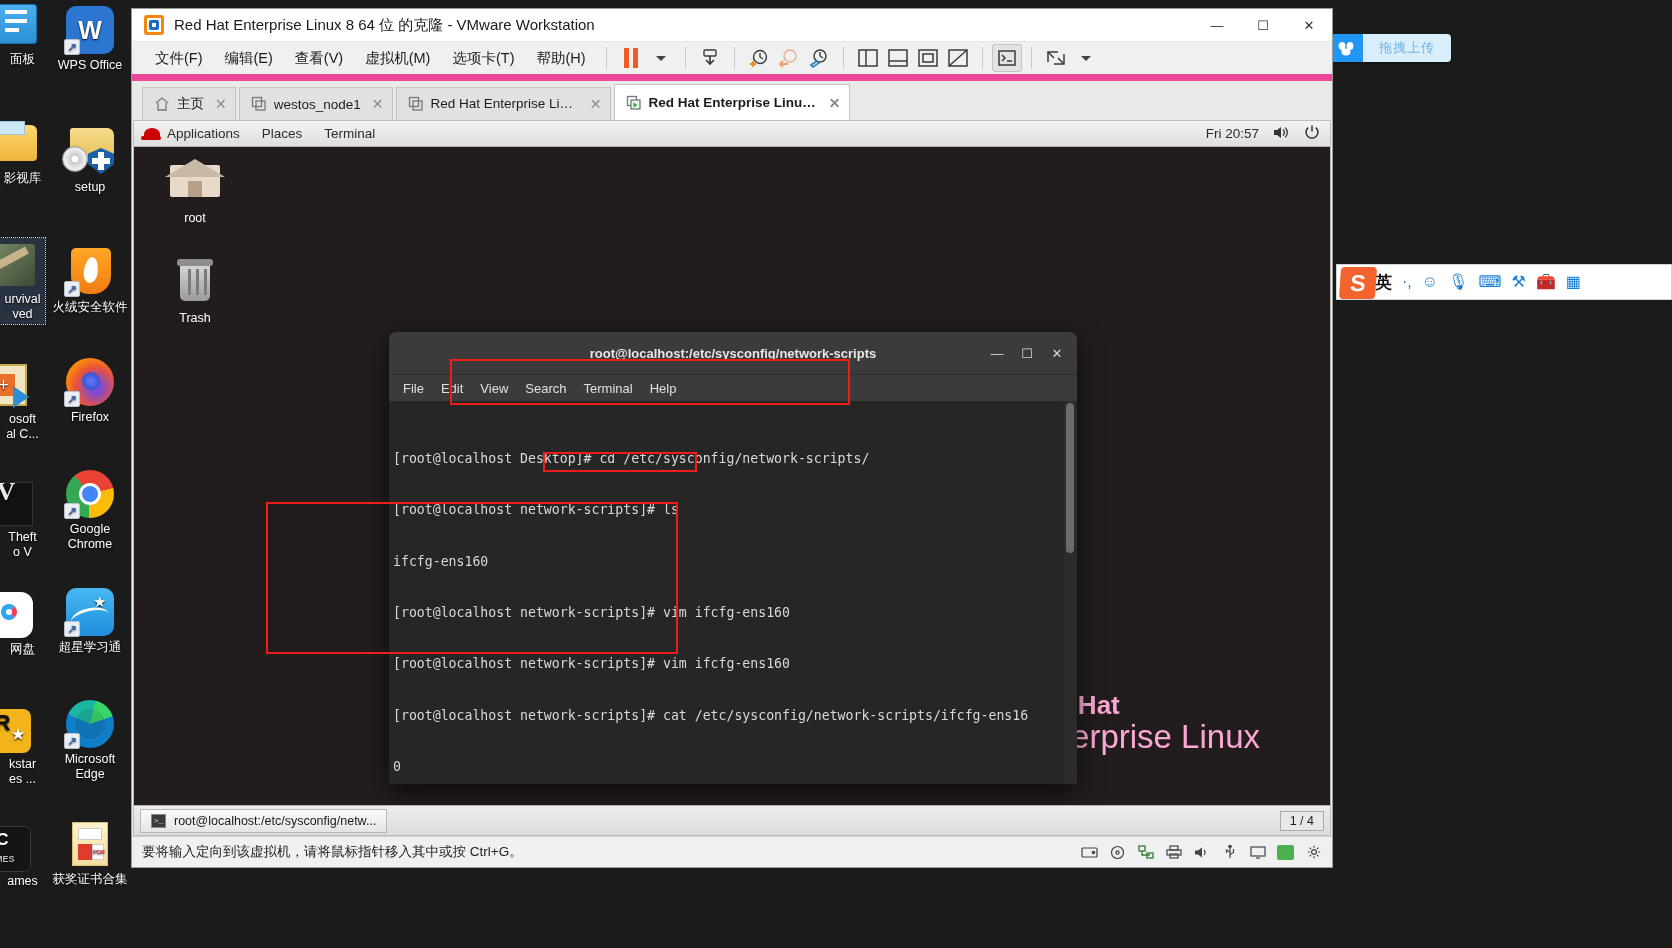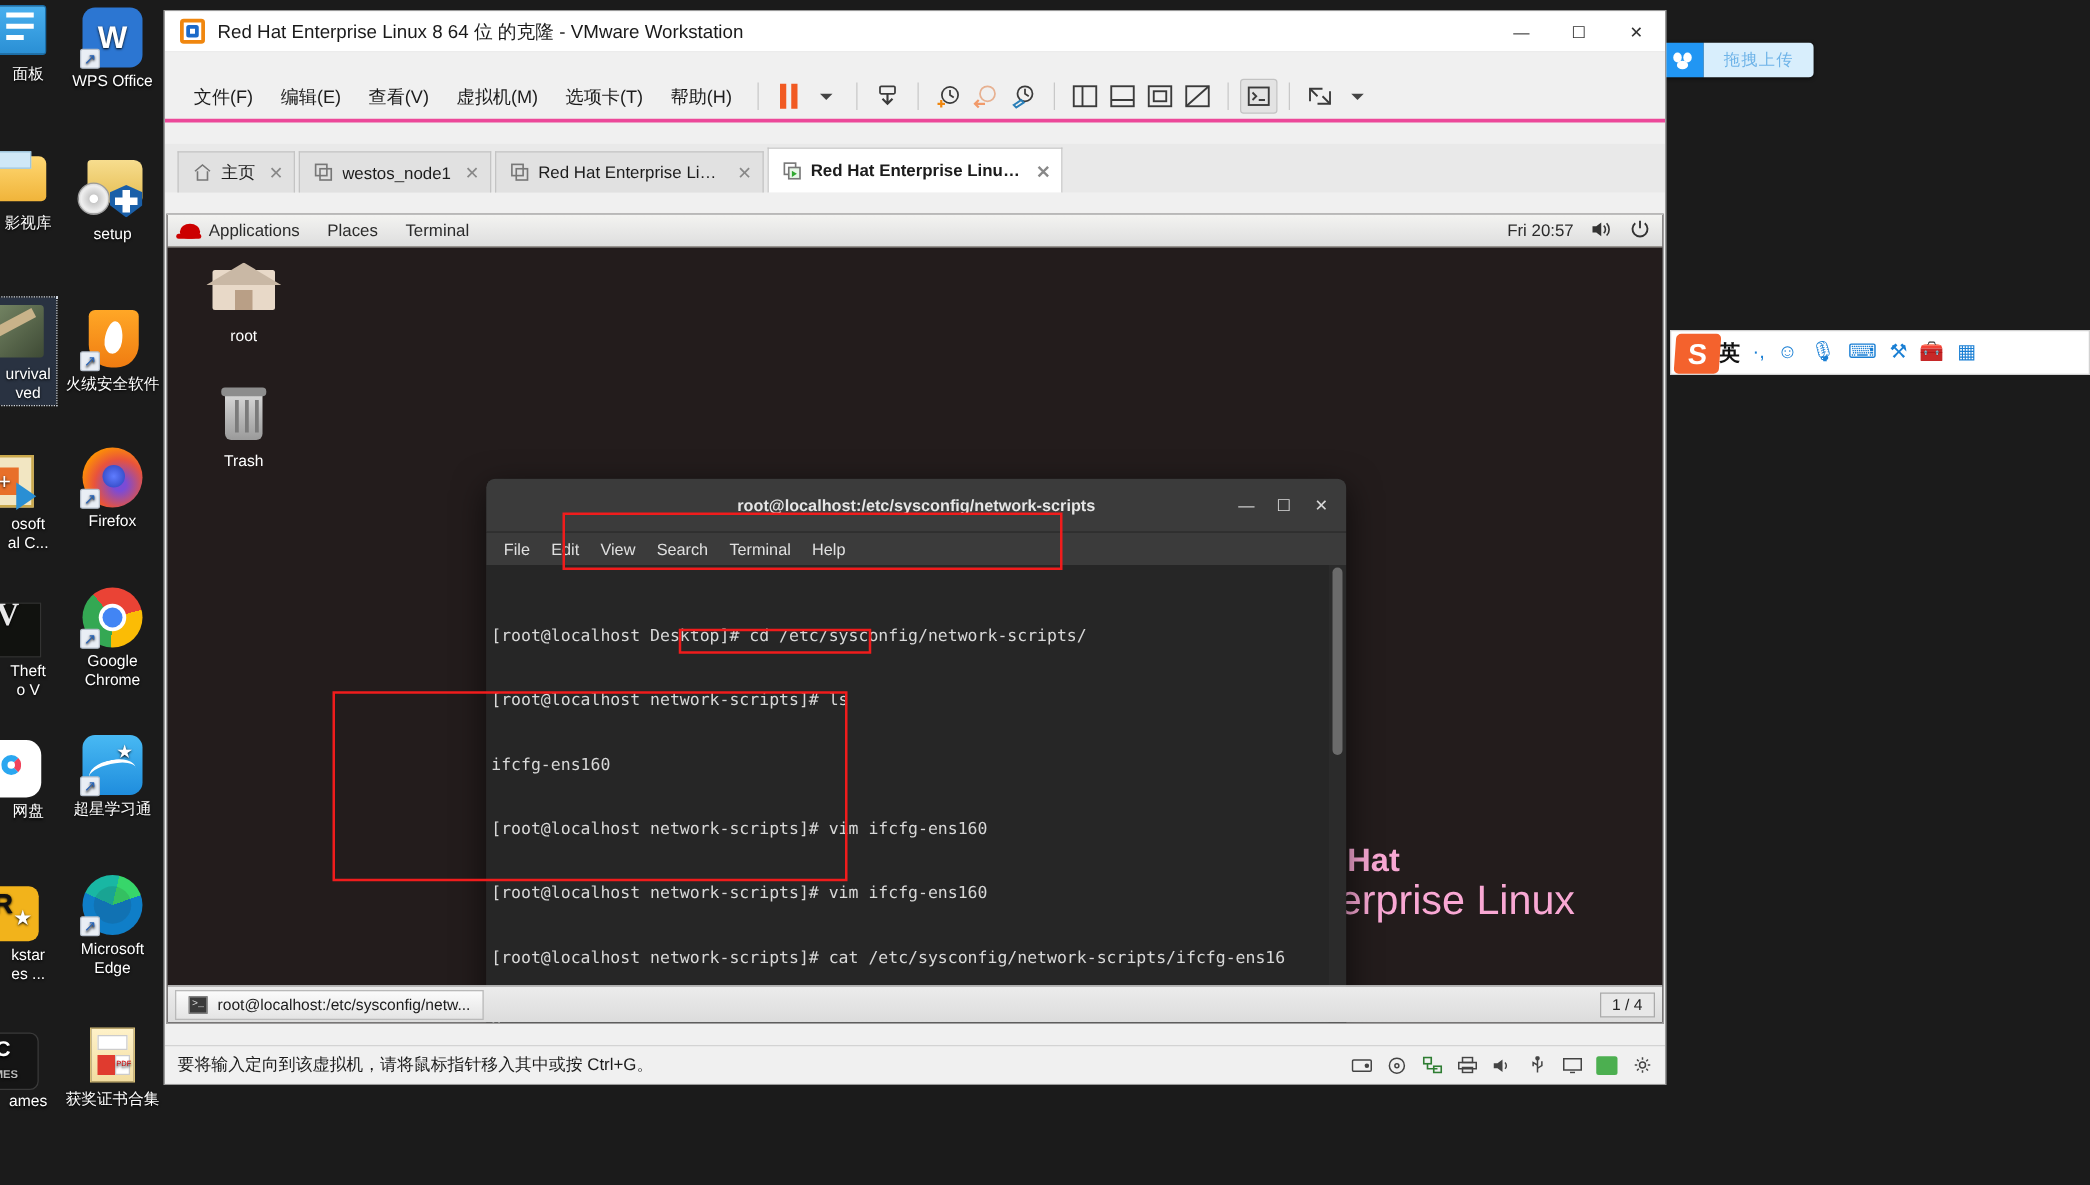--- a/index.html
+++ b/index.html
@@ -63,39 +63,39 @@
     display:flex;align-items:center;justify-content:center;
     transform:skewX(-4deg);
   }
   #ime-bar .imi { color:#1a7fd4; font-size:16px; line-height:1; }
   #ime-bar .imi.txt { font-size:17px; color:#111; font-weight:bold;}
 
   
   #vmware{
     position:absolute; left:131px; top:8px; width:1202px; height:860px;
     background:#f0f0f0; border:1px solid #9a9a9a;
-    display:flex; flex-direction:column;gap:17px;
+    display:flex; flex-direction:column;
   }
   
   #vm-title{
     height:33px; background:#fff; display:flex; align-items:center;
     border-bottom:1px solid #e6e6e6; flex:none;
   }
   #vm-title .vm-logo{ width:20px;height:20px;margin:0 10px 0 12px; position:relative;}
   #vm-title .t-text{ font-size:15px; color:#1a1a1a; }
   #vm-title .wbtns{ margin-left:auto; display:flex; height:33px; }
   #vm-title .wbtn{
     width:46px; height:33px; display:flex; align-items:center; justify-content:center;
     font-size:13px; color:#333;
   }
 
   
   #vm-menu{
     height:39px; background:#f0f0f0; display:flex; align-items:center;
-    padding-left:12px; gap:0; flex:none; border-bottom:3px solid #ec4899;
+    padding-left:12px; gap:0; flex:none; border-bottom:7px solid #ec4899;
   }
   #vm-menu .mi{ font-size:14.5px; color:#1c1c1c; padding:4px 11px; }
   #vm-menu .sep{ width:1px; height:22px; background:#c8c8c8; margin:0 9px; }
   #vm-menu .tb{
     width:30px;height:28px;display:flex;align-items:center;justify-content:center;
   }
   #vm-menu .tb.active{ background:#e3e3e3; border:1px solid #c3c3c3; border-radius:3px;}
   .pausebars{ display:flex; gap:4px; }
   .pausebars i{ display:block; width:5px; height:20px; background:#f15a22; }
   .caret{ width:0;height:0;border-left:5px solid transparent;border-right:5px solid transparent;border-top:5px solid #444; }

